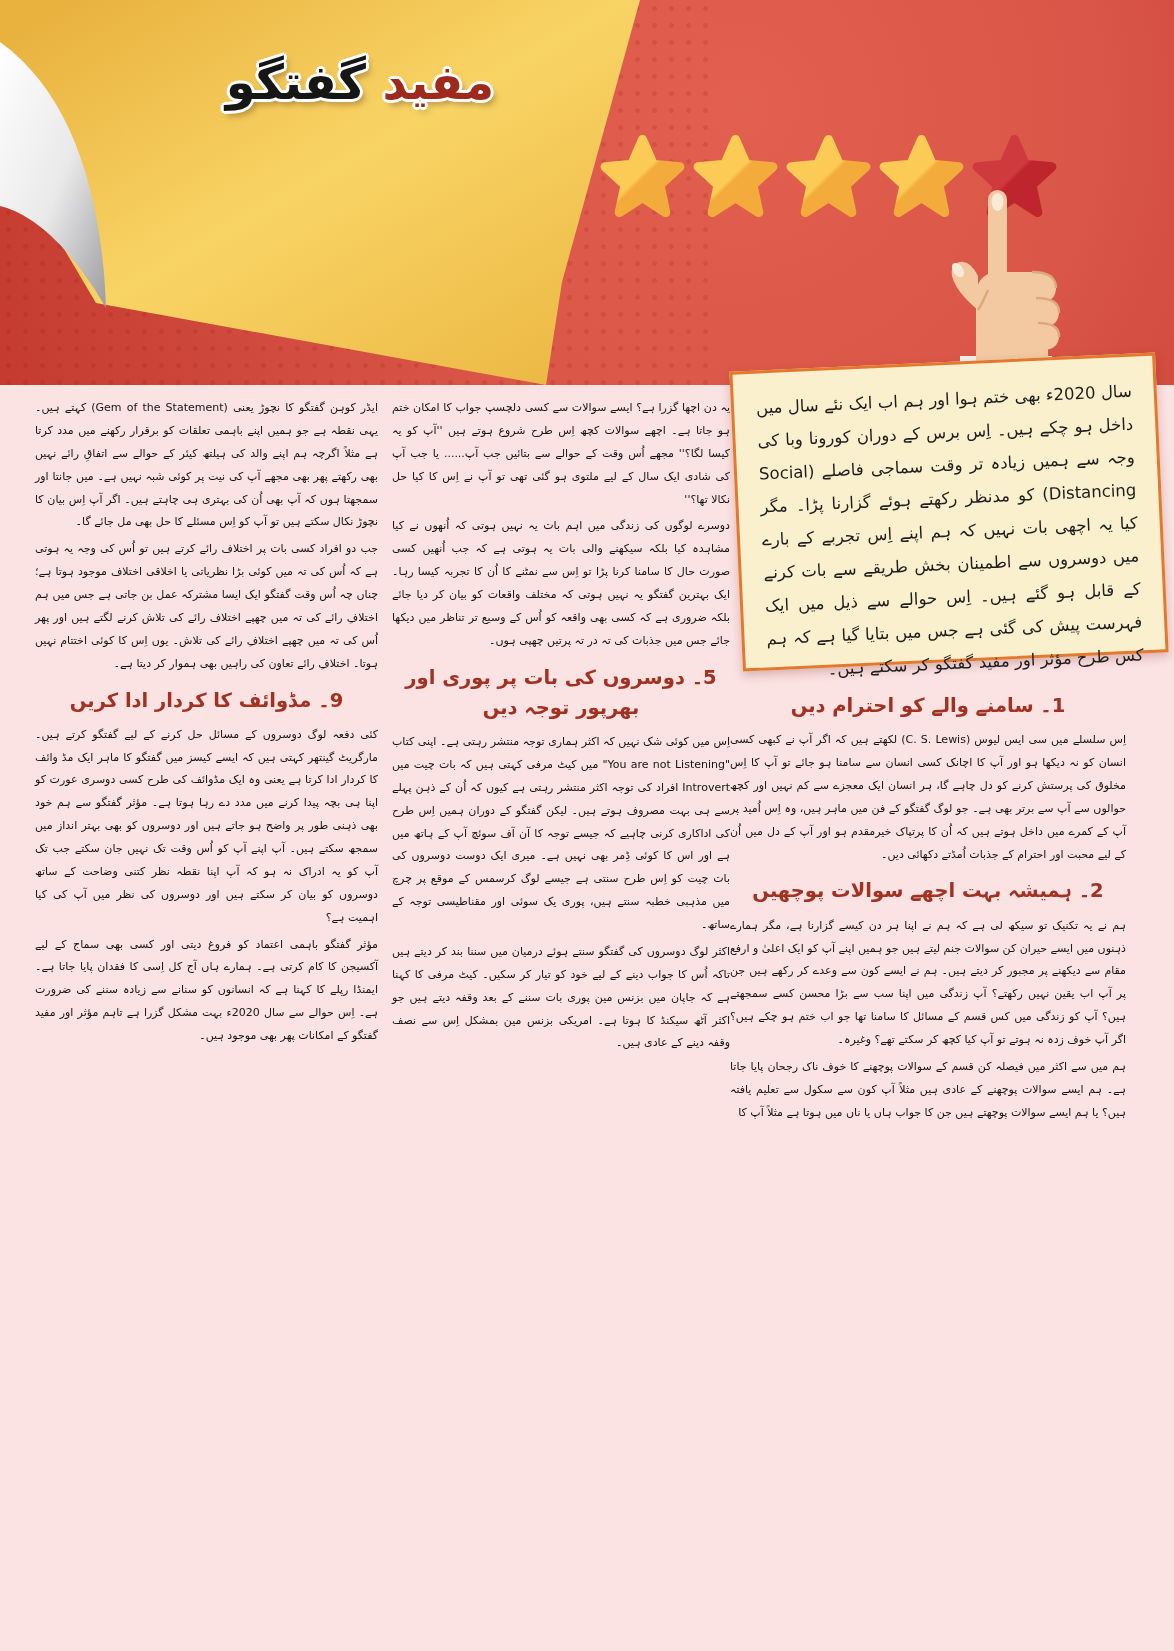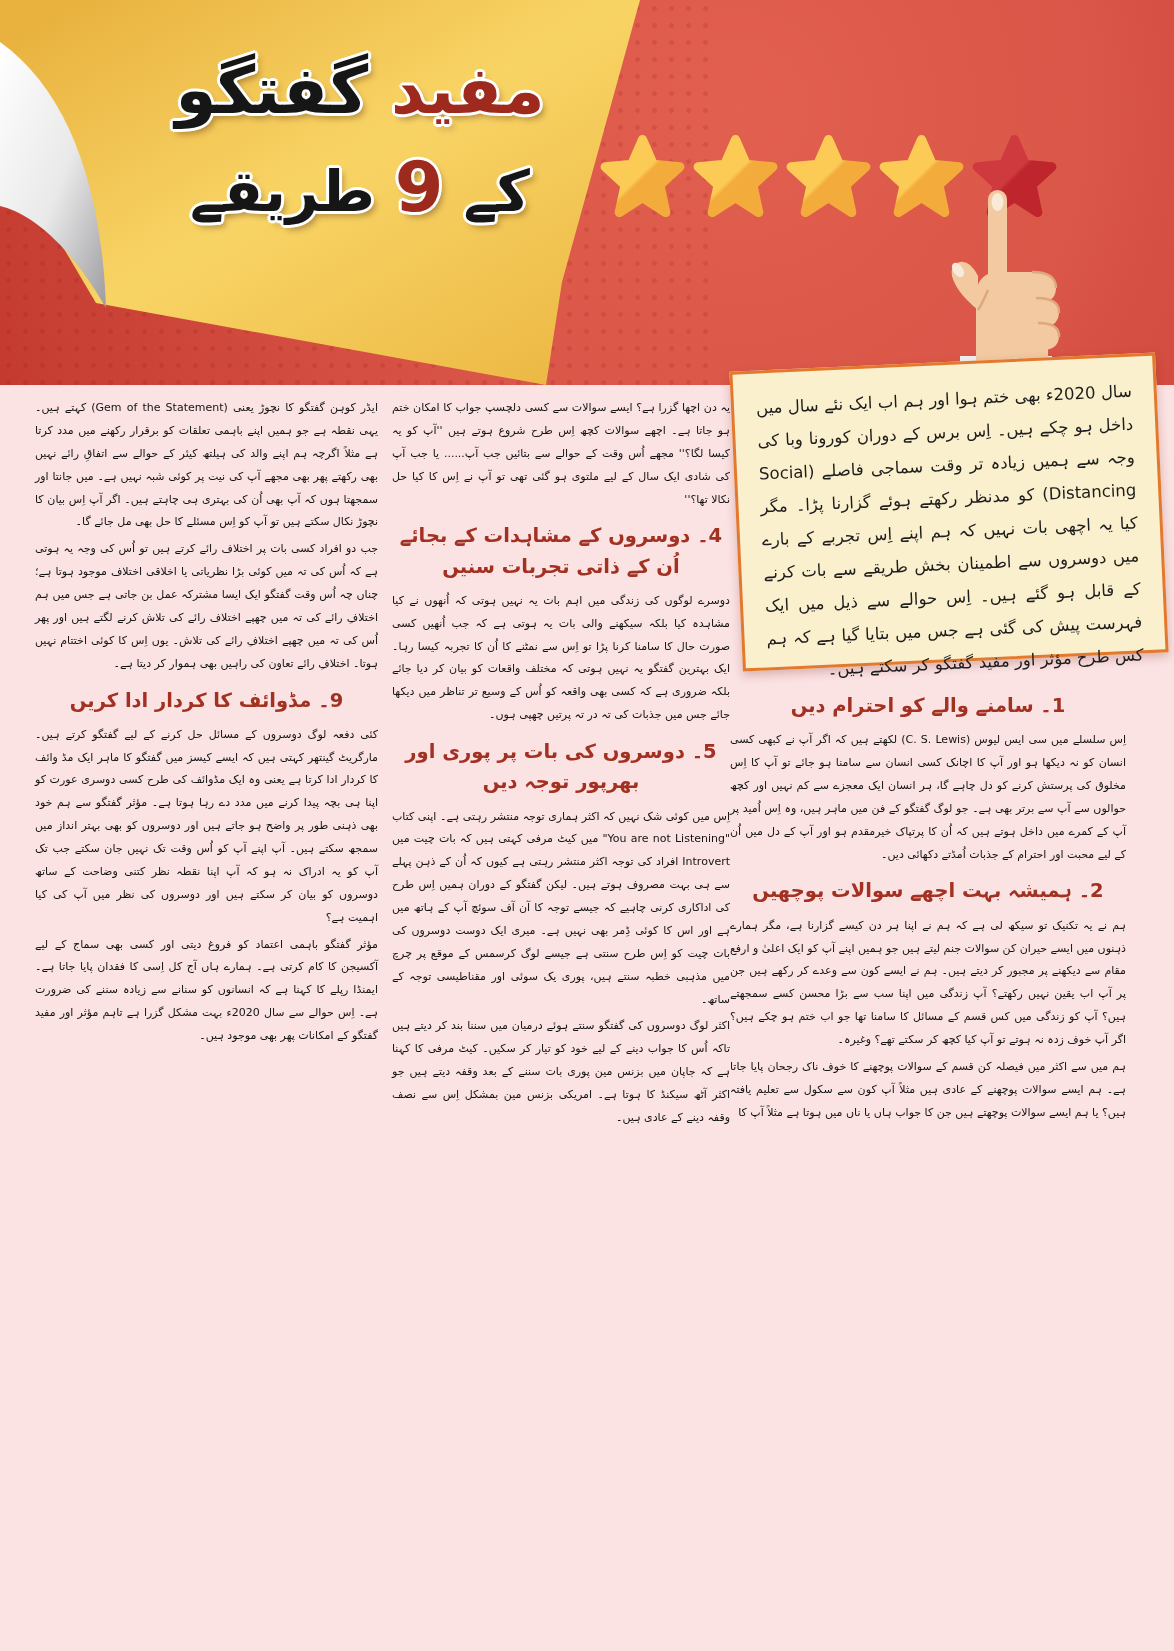--- a/index.html
+++ b/index.html
@@ -52,21 +52,21 @@
     position:absolute; left:0; top:0; width:1174px; height:385px;
     background:linear-gradient(150deg, #e9b23f 4%, var(--gold-light) 34%, var(--gold-mid) 62%, var(--gold-dark) 96%);
     clip-path:polygon(0 0, 640px 0, 562px 282px, 546px 385px, 96px 303px, 28px 188px, 0 46px);
   }
   .curl{ position:absolute; left:0; top:0; }
   .title{
     position:absolute; left:120px; top:58px; width:480px;
     text-align:center; direction:rtl;
     font-weight:bold; line-height:1;
   }
-  .title .l1{ font-size:66px; letter-spacing:-1px;
+  .title .l1{ font-size:48px; letter-spacing:-1px;
     text-shadow:3px 0 0 #fff,-3px 0 0 #fff,0 3px 0 #fff,0 -3px 0 #fff,2px 2px 0 #fff,-2px -2px 0 #fff,2px -2px 0 #fff,-2px 2px 0 #fff, 4px 5px 6px rgba(60,20,5,.35);
     text-align:center;
   }
   .title .l2{ font-size:57px; margin-top:28px;
     text-shadow:3px 0 0 #fff,-3px 0 0 #fff,0 3px 0 #fff,0 -3px 0 #fff,2px 2px 0 #fff,-2px -2px 0 #fff,2px -2px 0 #fff,-2px 2px 0 #fff, 4px 5px 6px rgba(60,20,5,.35);
   }
   .title .red{ color:var(--title-red); }
   .title .blk{ color:var(--title-black); }
   .title .num{ color:var(--title-red); font-size:70px; }
   .stars{
@@ -127,25 +127,20 @@
         </linearGradient>
       </defs>
       <path d="M0,42 C70,92 102,190 106,308 C66,238 26,212 0,206 Z" fill="url(#curlGrad)"></path>
     </svg>
 
     <div class="title">
       <div class="l1">
         <span class="red">مفید</span>
         <span class="blk">گفتگو</span>
       </div>
-      <div class="l2">
-        <span class="blk">کے</span>
-        <span class="num">9</span>
-        <span class="blk">طریقے</span>
-      </div>
     </div>
 
     <div class="stars" id="stars">
         <span>
           <svg class="star" viewBox="-6 -6 112 112">
             <defs>
               <linearGradient id="sg0" x1="0" y1="0" x2="1" y2="1">
                 <stop offset="0.48" stop-color="#fbcb55"></stop>
                 <stop offset="0.52" stop-color="#f3ac3c"></stop>
               </linearGradient>
@@ -227,21 +222,20 @@
   <main class="bodyarea">
     <div class="col col-right">
         <h3>1۔ سامنے والے کو احترام دیں</h3>
         <p>اِس سلسلے میں سی ایس لیوس (C. S. Lewis) لکھتے ہیں کہ اگر آپ نے کبھی کسی انسان کو نہ دیکھا ہو اور آپ کا اچانک کسی انسان سے سامنا ہو جائے تو آپ کا اِس مخلوق کی پرستش کرنے کو دل چاہے گا، ہر انسان ایک معجزے سے کم نہیں اور کچھ حوالوں سے آپ سے برتر بھی ہے۔ جو لوگ گفتگو کے فن میں ماہر ہیں، وہ اِس اُمید پر آپ کے کمرے میں داخل ہوتے ہیں کہ اُن کا پرتپاک خیرمقدم ہو اور آپ کے دل میں اُن کے لیے محبت اور احترام کے جذبات اُمڈتے دکھائی دیں۔</p>
         <h3>2۔ ہمیشہ بہت اچھے سوالات پوچھیں</h3>
         <p>ہم نے یہ تکنیک تو سیکھ لی ہے کہ ہم نے اپنا ہر دن کیسے گزارنا ہے، مگر ہمارے ذہنوں میں ایسے حیران کن سوالات جنم لیتے ہیں جو ہمیں اپنے آپ کو ایک اعلیٰ و ارفع مقام سے دیکھنے پر مجبور کر دیتے ہیں۔ ہم نے ایسے کون سے وعدے کر رکھے ہیں جن پر آپ اب یقین نہیں رکھتے؟ آپ زندگی میں اپنا سب سے بڑا محسن کسے سمجھتے ہیں؟ آپ کو زندگی میں کس قسم کے مسائل کا سامنا تھا جو اب ختم ہو چکے ہیں؟ اگر آپ خوف زدہ نہ ہوتے تو آپ کیا کچھ کر سکتے تھے؟ وغیرہ۔</p>
         <p>ہم میں سے اکثر میں فیصلہ کن قسم کے سوالات پوچھنے کا خوف ناک رجحان پایا جاتا ہے۔ ہم ایسے سوالات پوچھنے کے عادی ہیں مثلاً آپ کون سے سکول سے تعلیم یافتہ ہیں؟ یا ہم ایسے سوالات پوچھتے ہیں جن کا جواب ہاں یا ناں میں ہوتا ہے مثلاً آپ کا</p>
       </div>
     <div class="col col-middle">
         <p>یہ دن اچھا گزرا ہے؟ ایسے سوالات سے کسی دلچسپ جواب کا امکان ختم ہو جاتا ہے۔ اچھے سوالات کچھ اِس طرح شروع ہوتے ہیں ''آپ کو یہ کیسا لگا؟'' مجھے اُس وقت کے حوالے سے بتائیں جب آپ...... یا جب آپ کی شادی ایک سال کے لیے ملتوی ہو گئی تھی تو آپ نے اِس کا کیا حل نکالا تھا؟''</p>
-        <h3>4۔ دوسروں کے مشاہدات کے بجائے اُن کے ذاتی تجربات سنیں</h3>
         <p>دوسرے لوگوں کی زندگی میں اہم بات یہ نہیں ہوتی کہ اُنھوں نے کیا مشاہدہ کیا بلکہ سیکھنے والی بات یہ ہوتی ہے کہ جب اُنھیں کسی صورت حال کا سامنا کرنا پڑا تو اِس سے نمٹنے کا اُن کا تجربہ کیسا رہا۔ ایک بہترین گفتگو یہ نہیں ہوتی کہ مختلف واقعات کو بیان کر دیا جائے بلکہ ضروری ہے کہ کسی بھی واقعہ کو اُس کے وسیع تر تناظر میں دیکھا جائے جس میں جذبات کی تہ در تہ پرتیں چھپی ہوں۔</p>
         <h3>5۔ دوسروں کی بات پر پوری اور بھرپور توجہ دیں</h3>
         <p>اِس میں کوئی شک نہیں کہ اکثر ہماری توجہ منتشر رہتی ہے۔ اپنی کتاب "You are not Listening" میں کیٹ مرفی کہتی ہیں کہ بات چیت میں Introvert افراد کی توجہ اکثر منتشر رہتی ہے کیوں کہ اُن کے ذہن پہلے سے ہی بہت مصروف ہوتے ہیں۔ لیکن گفتگو کے دوران ہمیں اِس طرح کی اداکاری کرنی چاہیے کہ جیسے توجہ کا آن آف سوئچ آپ کے ہاتھ میں ہے اور اس کا کوئی ڈِمر بھی نہیں ہے۔ میری ایک دوست دوسروں کی بات چیت کو اِس طرح سنتی ہے جیسے لوگ کرسمس کے موقع پر چرچ میں مذہبی خطبہ سنتے ہیں، پوری یک سوئی اور مقناطیسی توجہ کے ساتھ۔</p>
         <p>اکثر لوگ دوسروں کی گفتگو سنتے ہوئے درمیان میں سننا بند کر دیتے ہیں تاکہ اُس کا جواب دینے کے لیے خود کو تیار کر سکیں۔ کیٹ مرفی کا کہنا ہے کہ جاپان میں بزنس مین پوری بات سننے کے بعد وقفہ دیتے ہیں جو اکثر آٹھ سیکنڈ کا ہوتا ہے۔ امریکی بزنس مین بمشکل اِس سے نصف وقفہ دینے کے عادی ہیں۔</p>
       </div>
     <div class="col col-left">
         <p>ایڈر کوہن گفتگو کا نچوڑ یعنی (Gem of the Statement) کہتے ہیں۔ یہی نقطہ ہے جو ہمیں اپنے باہمی تعلقات کو برقرار رکھنے میں مدد کرتا ہے مثلاً اگرچہ ہم اپنے والد کی ہیلتھ کیئر کے حوالے سے اتفاقِ رائے نہیں بھی رکھتے پھر بھی مجھے آپ کی نیت پر کوئی شبہ نہیں ہے۔ میں جانتا اور سمجھتا ہوں کہ آپ بھی اُن کی بہتری ہی چاہتے ہیں۔ اگر آپ اِس بیان کا نچوڑ نکال سکتے ہیں تو آپ کو اِس مسئلے کا حل بھی مل جائے گا۔</p>
         <p>جب دو افراد کسی بات پر اختلاف رائے کرتے ہیں تو اُس کی وجہ یہ ہوتی ہے کہ اُس کی تہ میں کوئی بڑا نظریاتی یا اخلاقی اختلاف موجود ہوتا ہے؛ چناں چہ اُس وقت گفتگو ایک ایسا مشترکہ عمل بن جاتی ہے جس میں ہم اختلافِ رائے کی تہ میں چھپے اختلاف رائے کی تلاش کرنے لگتے ہیں اور پھر اُس کی تہ میں چھپے اختلافِ رائے کی تلاش۔ یوں اِس کا کوئی اختتام نہیں ہوتا۔ اختلافِ رائے تعاون کی راہیں بھی ہموار کر دیتا ہے۔</p>
         <h3>9۔ مڈوائف کا کردار ادا کریں</h3>
         <p>کئی دفعہ لوگ دوسروں کے مسائل حل کرنے کے لیے گفتگو کرتے ہیں۔ مارگریٹ گینتھر کہتی ہیں کہ ایسے کیسز میں گفتگو کا ماہر ایک مڈ وائف کا کردار ادا کرتا ہے یعنی وہ ایک مڈوائف کی طرح کسی دوسری عورت کو اپنا ہی بچہ پیدا کرنے میں مدد دے رہا ہوتا ہے۔ مؤثر گفتگو سے ہم خود بھی ذہنی طور پر واضح ہو جاتے ہیں اور دوسروں کو بھی بہتر انداز میں سمجھ سکتے ہیں۔ آپ اپنے آپ کو اُس وقت تک نہیں جان سکتے جب تک آپ کو یہ ادراک نہ ہو کہ آپ اپنا نقطہ نظر کتنی وضاحت کے ساتھ دوسروں کو بیان کر سکتے ہیں اور دوسروں کی نظر میں آپ کی کیا اہمیت ہے؟</p>

